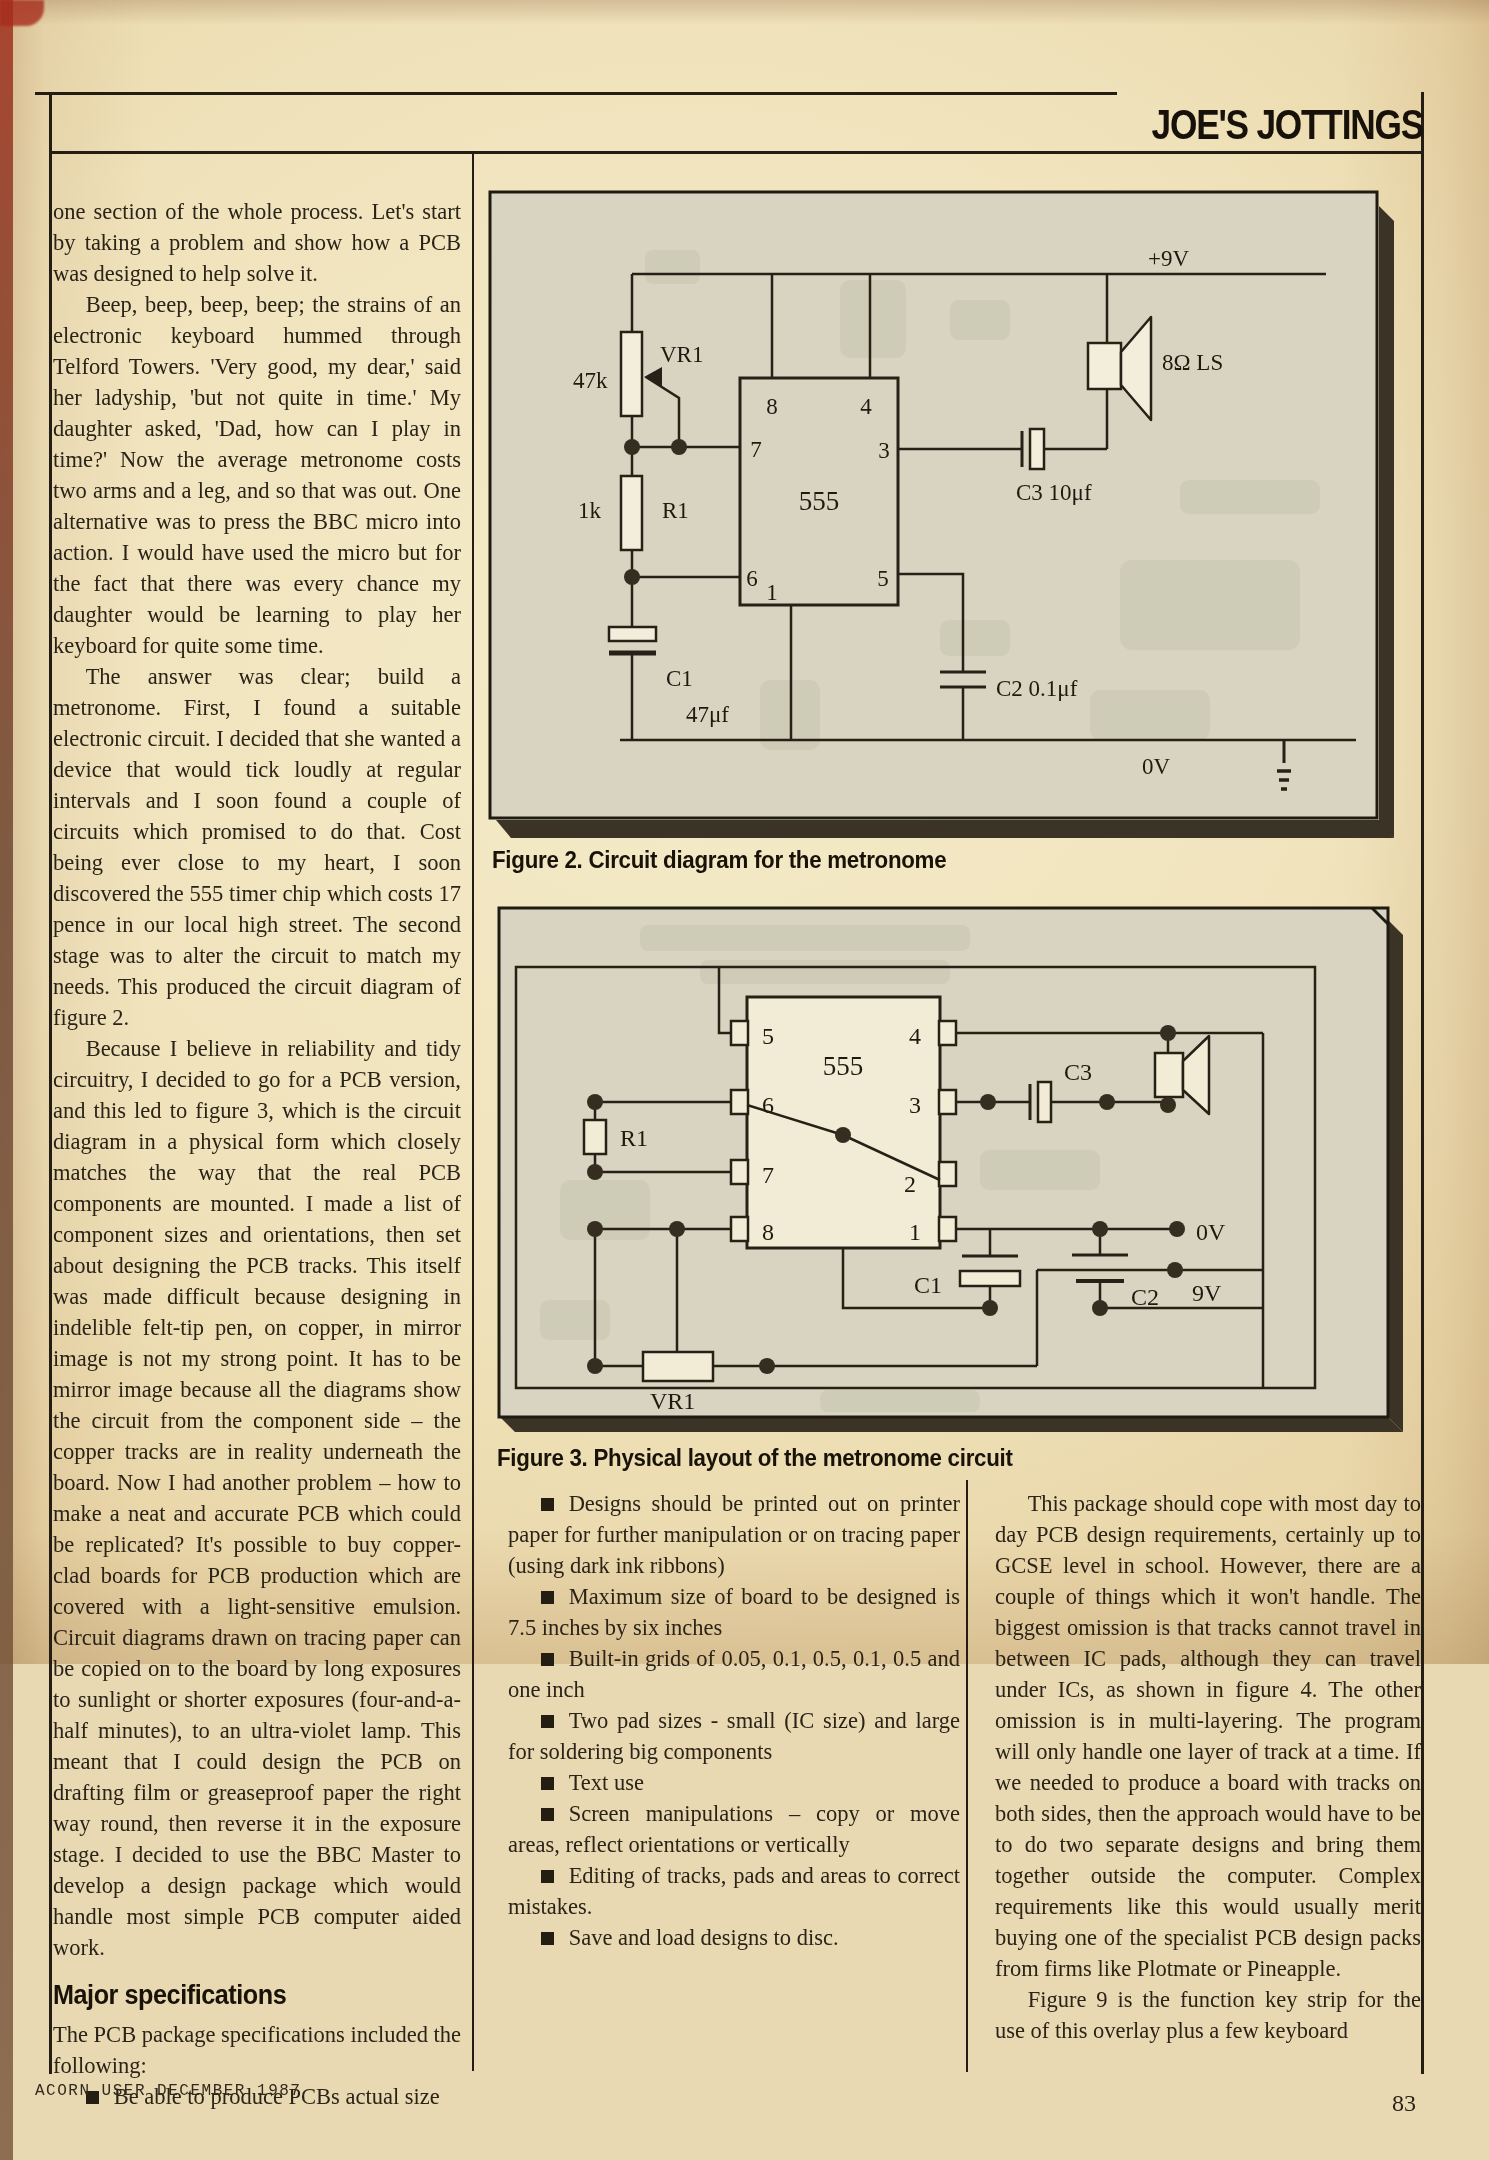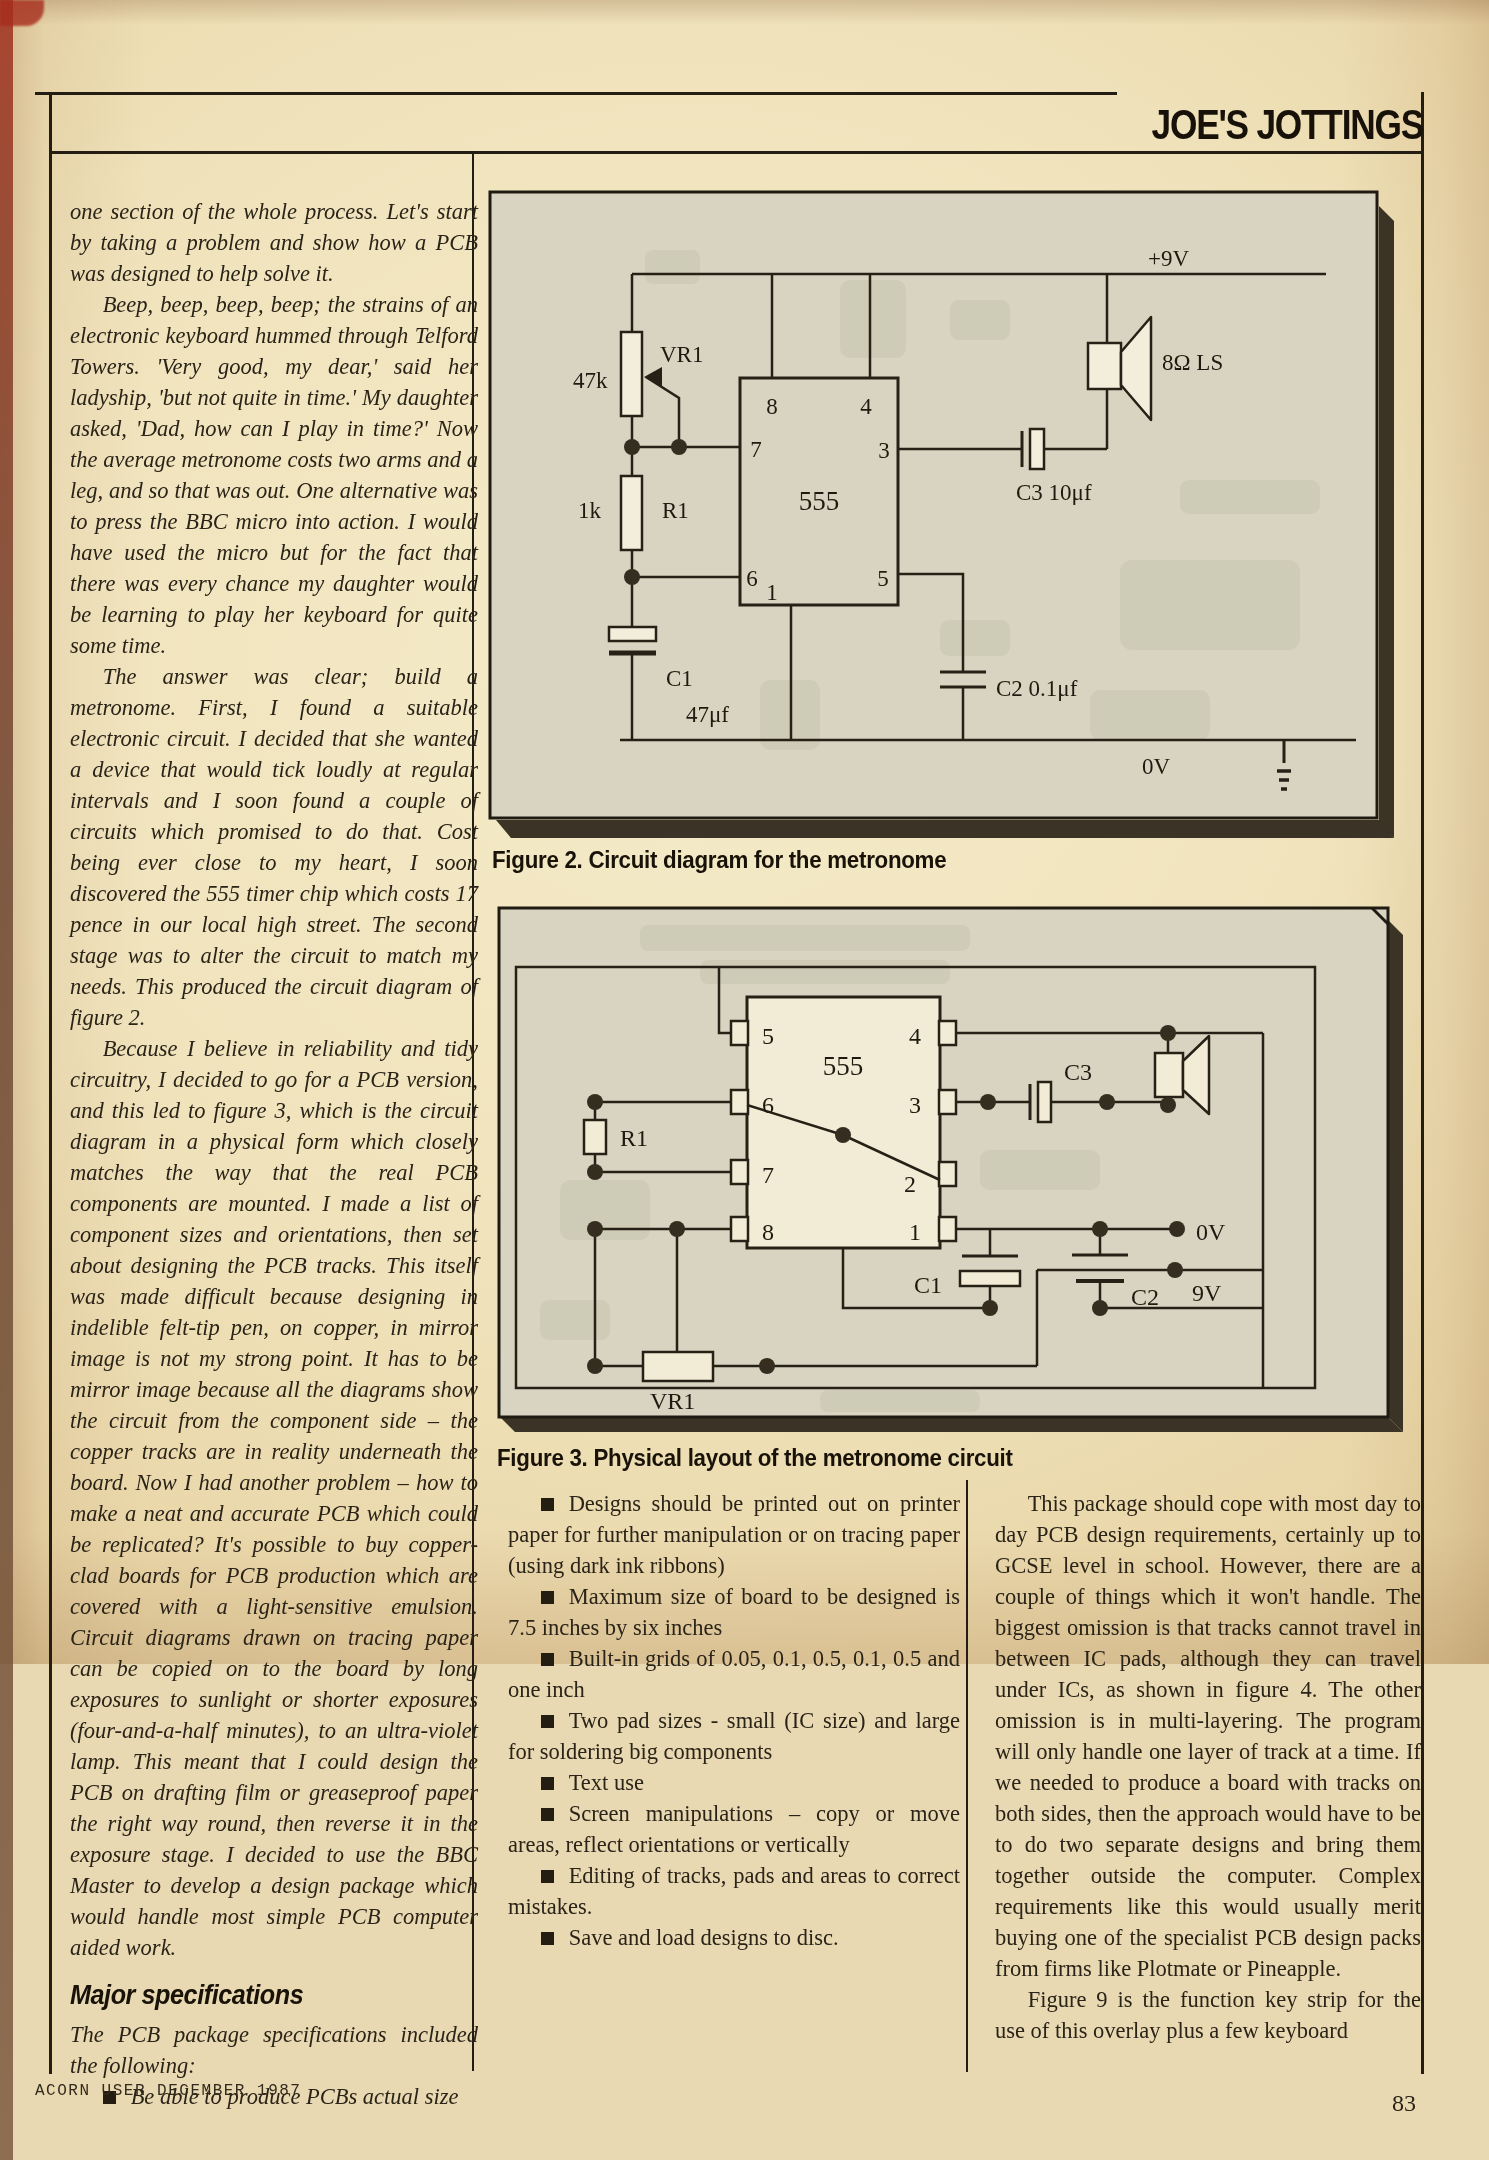--- a/index.html
+++ b/index.html
@@ -42,21 +42,21 @@
 
   <div class="rule" style="left:35px;top:92px;width:1082px;height:3px;"></div>
   <div class="rule" style="left:50px;top:151px;width:1374px;height:3px;"></div>
   <div class="rule" style="left:49px;top:92px;width:3px;height:1982px;"></div>
   <div class="rule" style="left:1421px;top:92px;width:3px;height:1982px;"></div>
   <div class="rule" style="left:472px;top:151px;width:2px;height:1920px;"></div>
   <div class="rule" style="left:966px;top:1480px;width:2px;height:592px;"></div>
 
   <div class="masthead">JOE'S JOTTINGS</div>
 
-  <div class="col" style="left:70px;top:196px;width:408px;font-style:italic;">
+  <div class="col" style="left:53px;top:196px;width:408px;">
     <p class="noindent">one section of the whole process. Let's start by taking a problem and show how a PCB was designed to help solve it.</p>
     <p>Beep, beep, beep, beep; the strains of an electronic keyboard hummed through Telford Towers. 'Very good, my dear,' said her ladyship, 'but not quite in time.' My daughter asked, 'Dad, how can I play in time?' Now the average metronome costs two arms and a leg, and so that was out. One alternative was to press the BBC micro into action. I would have used the micro but for the fact that there was every chance my daughter would be learning to play her keyboard for quite some time.</p>
     <p>The answer was clear; build a metronome. First, I found a suitable electronic circuit. I decided that she wanted a device that would tick loudly at regular intervals and I soon found a couple of circuits which promised to do that. Cost being ever close to my heart, I soon discovered the 555 timer chip which costs 17 pence in our local high street. The second stage was to alter the circuit to match my needs. This produced the circuit diagram of figure 2.</p>
     <p>Because I believe in reliability and tidy circuitry, I decided to go for a PCB version, and this led to figure 3, which is the circuit diagram in a physical form which closely matches the way that the real PCB components are mounted. I made a list of component sizes and orientations, then set about designing the PCB tracks. This itself was made difficult because designing in indelible felt-tip pen, on copper, in mirror image is not my strong point. It has to be mirror image because all the diagrams show the circuit from the component side – the copper tracks are in reality underneath the board. Now I had another problem – how to make a neat and accurate PCB which could be replicated? It's possible to buy copper-clad boards for PCB production which are covered with a light-sensitive emulsion. Circuit diagrams drawn on tracing paper can be copied on to the board by long exposures to sunlight or shorter exposures (four-and-a-half minutes), to an ultra-violet lamp. This meant that I could design the PCB on drafting film or greaseproof paper the right way round, then reverse it in the exposure stage. I decided to use the BBC Master to develop a design package which would handle most simple PCB computer aided work.</p>
     <h2>Major specifications</h2>
     <p class="noindent">The PCB package specifications included the following:</p>
     <p class="bullet"><span class="sq"></span><span>Be able to produce PCBs actual size</span></p>
   </div>
 
   <svg class="figure-svg" style="left:488px;top:190px;" width="910" height="654" viewBox="488 190 910 654">

